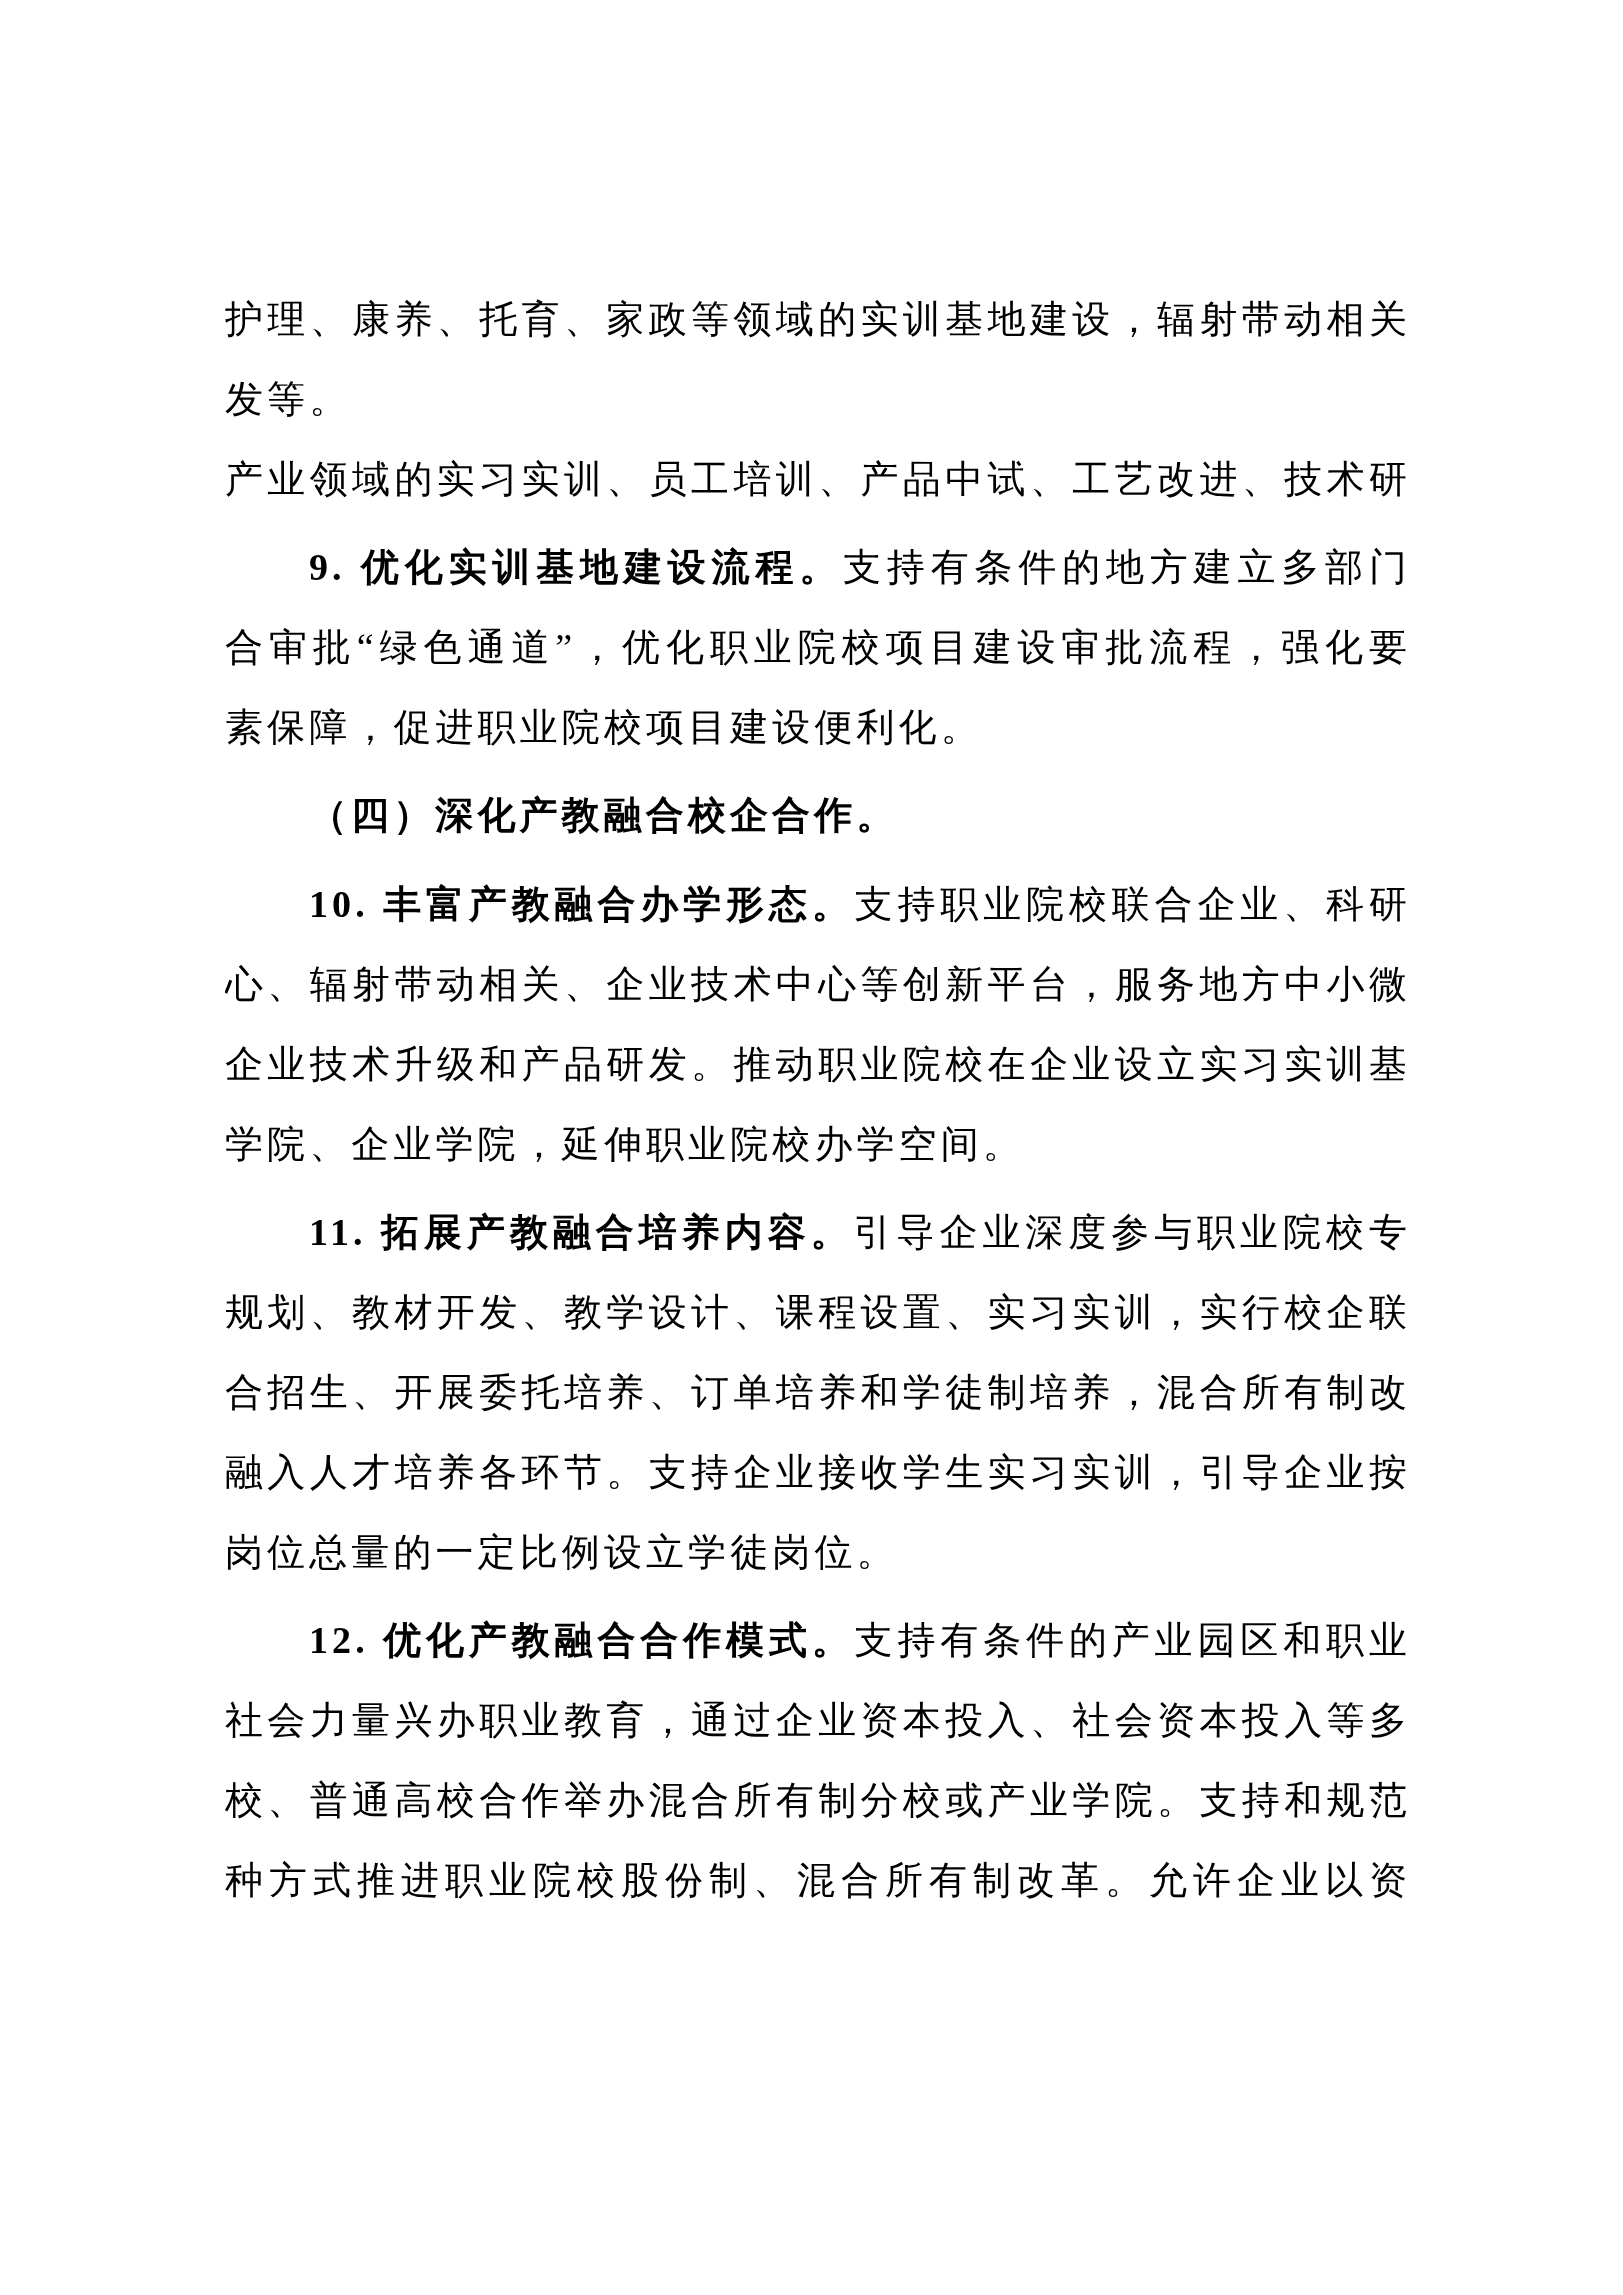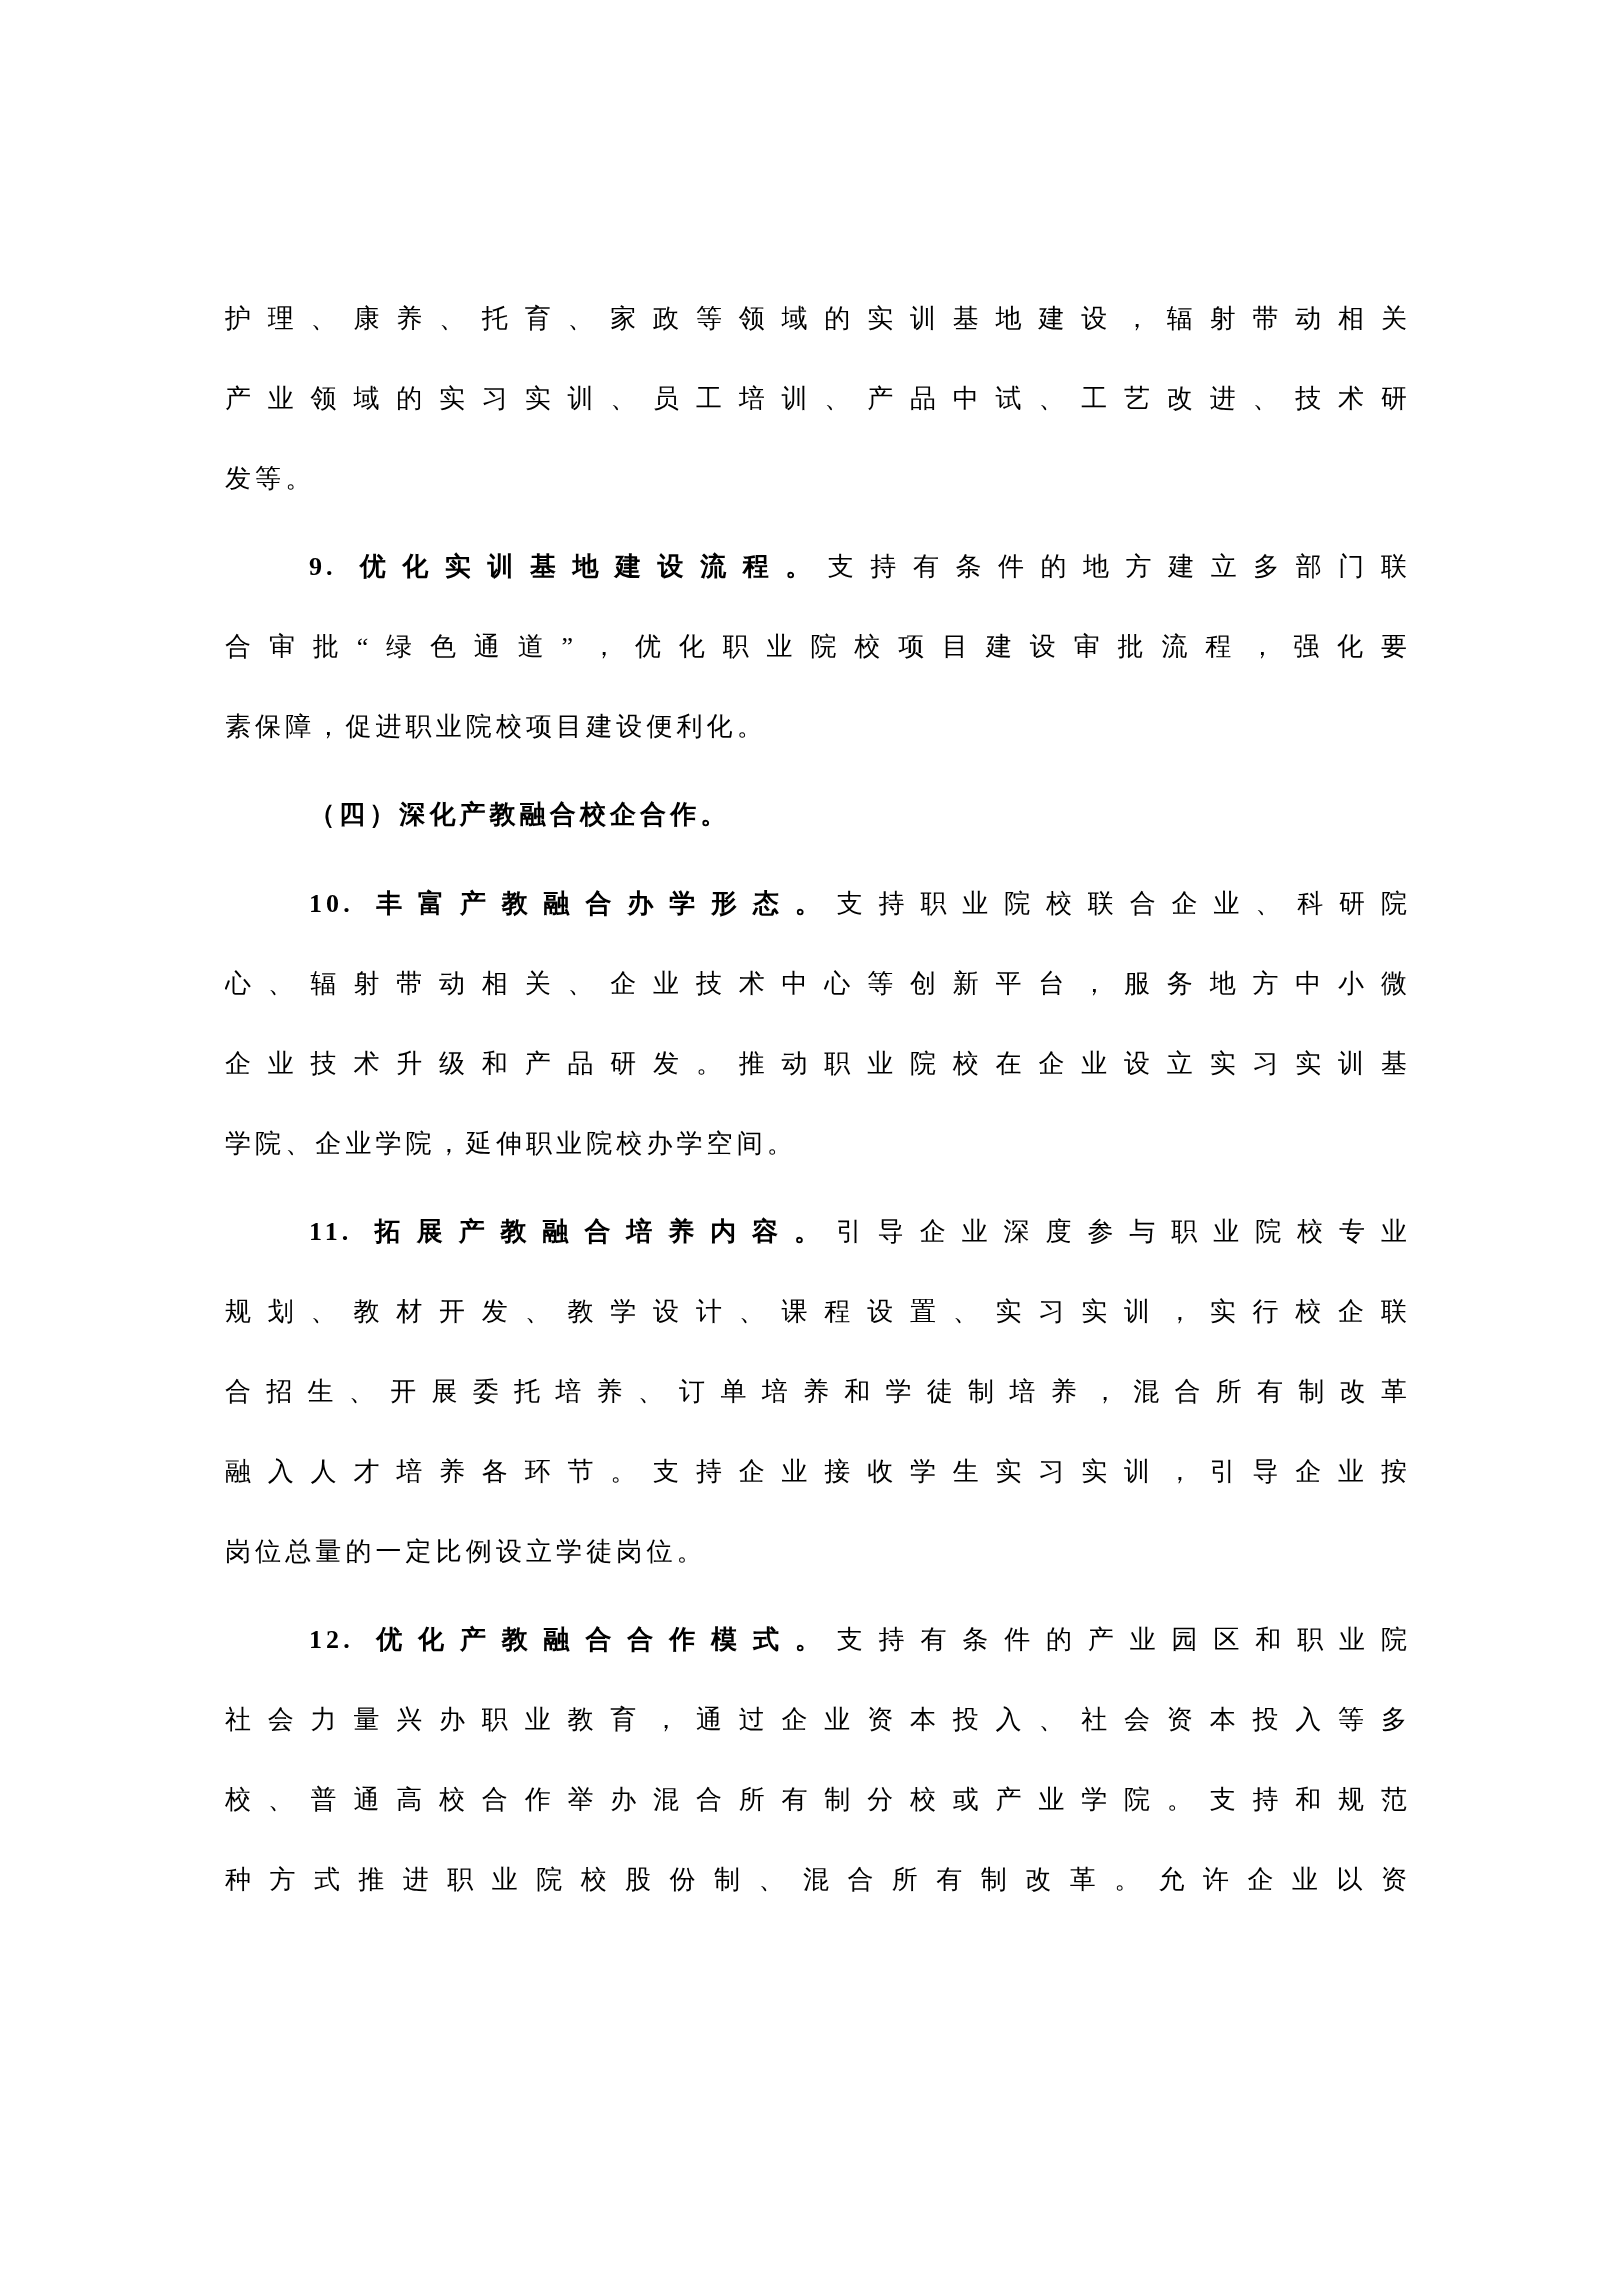--- a/index.html
+++ b/index.html
@@ -18,21 +18,21 @@
     overflow: hidden;
   }
   .text-block {
     position: absolute;
     left: 225px;
     top: 279px;
     width: 1186px;
   }
   .para { margin: 0; padding: 0; }
   .line {
-    font-size: 26px;
+    font-size: 38px;
     line-height: 80px;
     height: 80px;
     letter-spacing: 4.1px;
     color: #000000;
     text-align: left;
     overflow: hidden;
   }
   .line.j {
     text-align: justify;
     text-align-last: justify;
@@ -48,22 +48,22 @@
 </style>
 </head>
 <body>
 
 <div class="page">
   <div class="text-block">
 
     <p class="para">
       </p>
       <div class="line j">护理、康养、托育、家政等领域的实训基地建设，辐射带动相关</div>
+      <div class="line">发等。</div>
       <div class="line j">产业领域的实习实训、员工培训、产品中试、工艺改进、技术研</div>
-      <div class="line">发等。</div>
     <p></p>
 
     <p class="para">
       </p>
       <div class="line j indent"><span class="head">9. 优化实训基地建设流程。</span><span>支持有条件的地方建立多部门联</span></div>
       <div class="line j">合审批“绿色通道”，优化职业院校项目建设审批流程，强化要</div>
       <div class="line">素保障，促进职业院校项目建设便利化。</div>
     <p></p>
 
     <p class="para">

